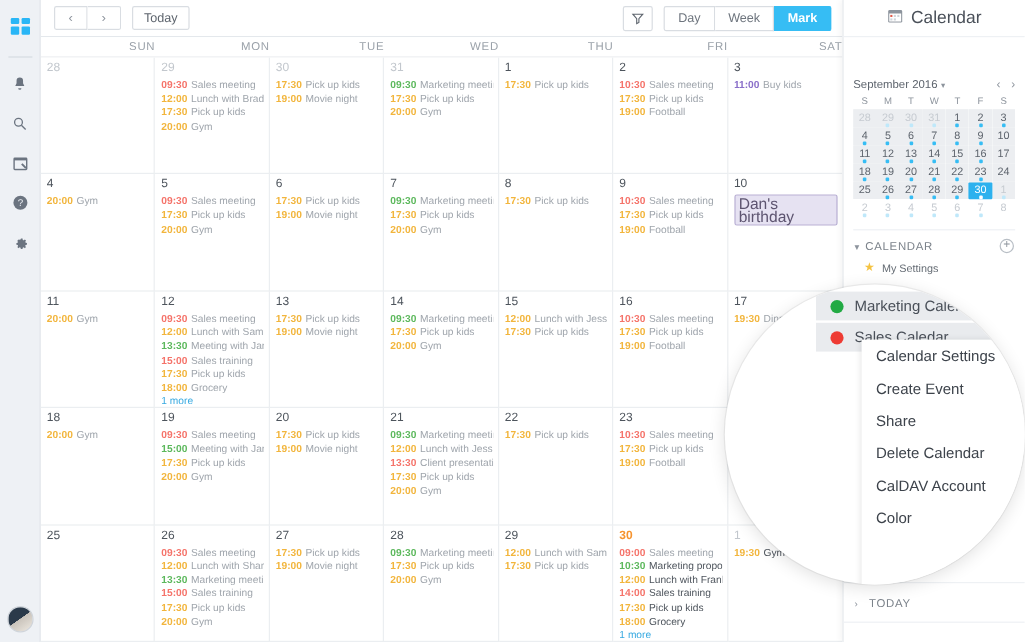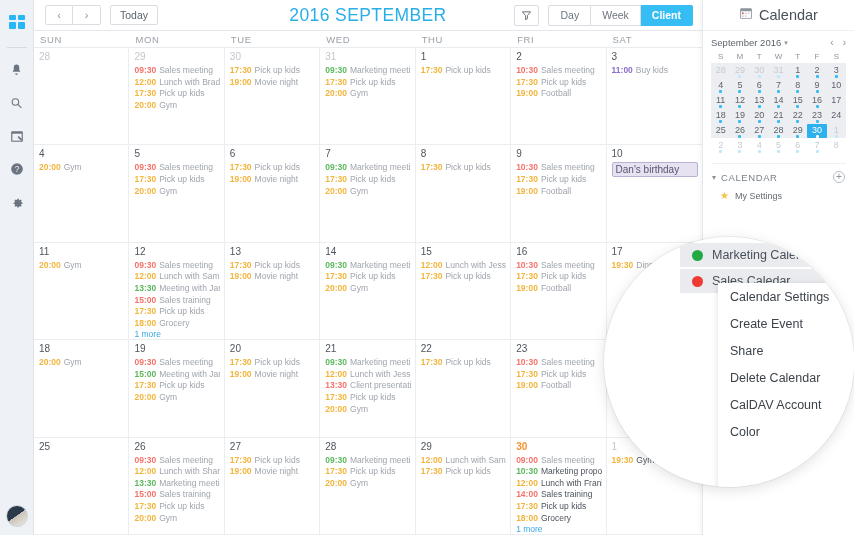--- a/index.html
+++ b/index.html
@@ -77,21 +77,21 @@
   .seg button.active { background: #36bdf4; border-color:#36bdf4; color: #fff; font-weight: bold; }
 
   
   .dow {
     position: absolute; left: 34px; top: 31px; right: 152px; height: 17px;
     display: grid; grid-template-columns: repeat(7, 1fr);
     border-bottom: 1px solid #e9ecef; background:#fff;
   }
   .dow div {
     font-size: 9.5px; color: #9aa1a9; letter-spacing: .6px;
-    padding-left: 6px; padding-top: 3px;
+    padding-left: 6px; padding-top: 3px; text-align: right;
   }
 
   
   .grid {
     position: absolute; left: 34px; top: 48px; right: 152px; bottom: 0;
     display: grid; grid-template-columns: repeat(7, 1fr);
     grid-template-rows: repeat(5, 1fr);
     background: #fff;
   }
   .cell {
@@ -100,38 +100,38 @@
   }
   .cell:nth-child(7n) { border-right: none; }
   .daynum { font-size: 10px; color: #4d545c; margin-bottom: 2px; line-height: 12px; }
   .daynum.muted { color: #c2c7cd; }
   .daynum.today { color: #f6932e; font-weight: bold; }
   .ev { font-size: 8.5px; line-height: 11.6px; white-space: nowrap; overflow: hidden; cursor: pointer; }
   .ev .t { font-weight: bold; margin-right: 3px; }
   .ev .n { color: #9fa5ac; }
   .ev.bold .n { color: #4d545c; }
   .allday {
-    font-size: 10px; line-height: 11px; color: #5d5470;
+    font-size: 13px; line-height: 11px; color: #5d5470;
     background: #e6e2f2; border: 1px solid #b9b0d4; border-radius: 2px;
     padding: 1px 3px; margin-top: 1px; cursor: pointer;
   }
   .more { font-size: 8.5px; color: #36a9e1; line-height: 11.6px; cursor: pointer; }
 
   
   .rpanel {
     position: absolute; right: 0; top: 0; width: 152px; height: 535px;
     background: #fff; border-left: 1px solid #e4e8ec;
     box-shadow: -2px 0 5px rgba(0,0,0,.045);
   }
   .rhead {
     height: 31px; display: flex; align-items: center; justify-content: center;
     gap: 6px; border-bottom: 1px solid #eef1f4;
   }
   .rhead .ttl { font-size: 14.5px; color: #4a5059; }
-  .mini { padding: 6px 8px 4px 8px; }
+  .mini { padding: 6px 8px 4px 8px; margin-top: 28px; }
   .mini-top { display: flex; align-items: center; margin-bottom: 4px; }
   .mini-label { font-size: 9.5px; color: #5d646d; }
   .caret { font-size: 7px; color: #8d949d; margin-left: 3px; }
   .mini-navs { margin-left: auto; display: flex; gap: 9px; }
   .mini-navs span { font-size: 10px; color: #8d949d; cursor: pointer; }
   .mini table { width: 100%; border-collapse: collapse; table-layout: fixed; }
   .mini th {
     font-size: 8px; color: #8d949d; font-weight: normal; padding-bottom: 2px;
   }
   .mini td { text-align: center; padding: 0; height: 15px; position: relative; }
@@ -251,31 +251,30 @@
     </div>
     <div class="rail-avatar"></div>
   </div>
 
   <div class="topbar">
     <div class="nav-group">
       <div class="nav-btn left">‹</div>
       <div class="nav-btn right">›</div>
     </div>
     <div class="today-btn">Today</div>
-    <div class="month-title">2016 SEPTEMBER</div>
     <div class="view-group">
       <div class="filter-btn">
         <svg width="11" height="11" viewBox="0 0 24 24" fill="none" stroke="#5d646d" stroke-width="2">
             <path d="M3 4h18l-7 8v7l-4 2v-9z"></path>
           </svg>
       </div>
       <div class="seg">
         <button>Day</button>
         <button>Week</button>
-        <button class="active">Client</button>
+        <button class="active">Mark</button>
       </div>
     </div>
   </div>
 
   <div class="dow" id="dow">
       <div>SUN</div>
       <div>MON</div>
       <div>TUE</div>
       <div>WED</div>
       <div>THU</div>
@@ -789,20 +788,24 @@
       <span class="lbl">CALENDAR</span>
       <span class="plus">+</span>
     </div>
     <div id="cal-list">
         <div class="cal-item">
           <span class="star" style="color: rgb(245, 195, 66);">★</span>
           <span>My Settings</span>
         </div>
       </div>
 
+    <div class="today-foot">
+      <span class="chev">›</span>
+      <span class="lbl">TODAY</span>
+    </div>
   </div>
 
   <div class="lens">
     <div class="lens-inner" id="lens-inner">
         <div class="zoom-row zrow1">
           <span class="zdot" style="background: rgb(34, 170, 68);"></span>
           <span class="zlbl">Marketing Calendar</span>
           <span class="zcaret">▼</span>
         </div>
         <div class="zoom-row zrow2">

